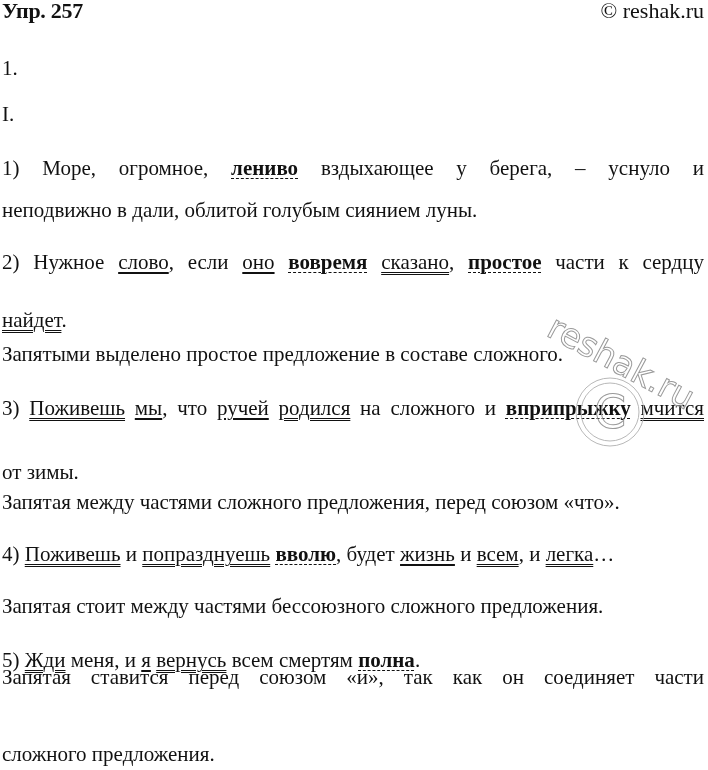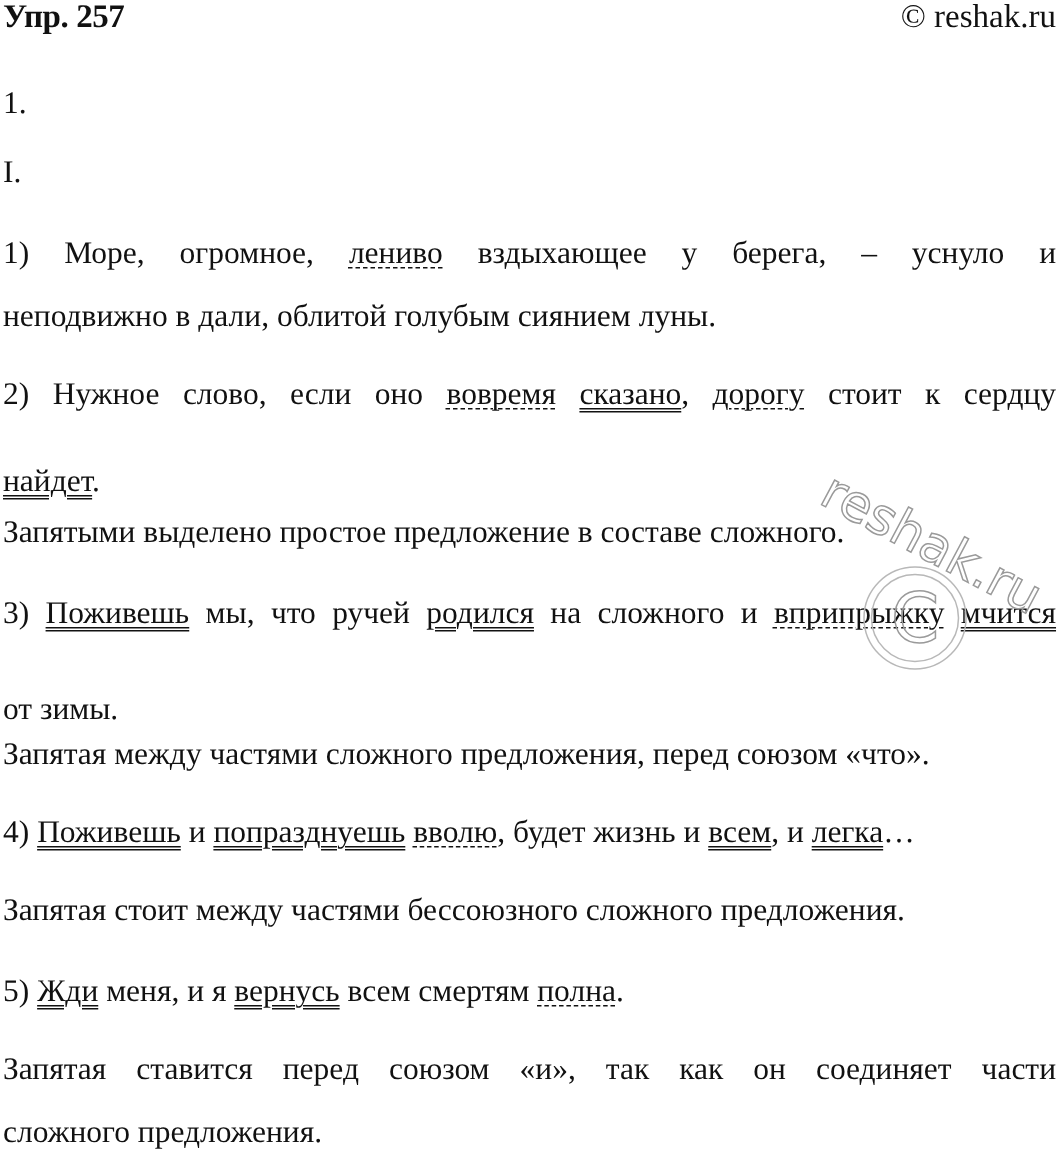--- a/index.html
+++ b/index.html
@@ -6,64 +6,64 @@
   body {
     width: 708px; height: 770px; position: relative; overflow: hidden;
     font-family: "Liberation Serif", "DejaVu Serif", serif;
     color: #111111;
   }
   .header { position: absolute; top: 0; left: 0; right: 0; height: 30px; }
   .title { position: absolute; left: 2px; top: -2px; font-weight: bold; font-size: 22px; letter-spacing: -0.3px; }
   .copyright { position: absolute; right: 4px; top: -2px; font-size: 22px; }
   .line { position: absolute; left: 2px; font-size: 21px; white-space: nowrap; }
   .justify { text-align: justify; text-align-last: justify; width: 702px; white-space: normal; }
-  .subj { text-decoration-thickness: 1.5px; text-underline-offset: 3px; }
+  .subj { text-decoration: underline; text-decoration-thickness: 1.5px; text-underline-offset: 3px; }
   .pred { text-decoration: underline double; text-decoration-thickness: 1px; text-underline-offset: 3px; }
-  .adv { text-decoration: underline dashed; text-decoration-thickness: 1px; text-underline-offset: 3px; }
+  .adv { text-decoration: underline dashed; text-decoration-thickness: 1px; text-underline-offset: 3px; font-weight: bold; }
   .watermark { position: absolute; left: 540px; top: 300px; width: 170px; height: 170px; pointer-events: none; }
 </style>
 </head>
 <body>
 
 <div class="header">
   <span class="title">Упр. 257</span>
   <span class="copyright">© reshak.ru</span>
 </div>
 
 <div class="line" style="top:56px">1.</div>
 <div class="line" style="top:102px">I.</div>
 
 <div class="line justify" style="top:156px">
   <span>1)</span><span><span> Море, огромное, </span><span class="adv">лениво</span><span> вздыхающее у берега, – уснуло и</span></span>
 </div>
 <div class="line" style="top:198px">неподвижно в дали, облитой голубым сиянием луны.</div>
 
 <div class="line justify" style="top:250px">
-  <span>2)</span><span><span> Нужное </span><span class="subj">слово</span><span>, если </span><span class="subj">оно</span><span> </span><span class="adv">вовремя</span><span> </span><span class="pred">сказано</span><span>, </span><span class="adv">дорогу</span><span> стоит к сердцу</span></span>
+  <span>2)</span><span><span> Нужное </span><span class="subj">слово</span><span>, если </span><span class="subj">оно</span><span> </span><span class="adv">вовремя</span><span> </span><span class="pred">сказано</span><span>, </span><span class="adv">простое</span><span> части к сердцу</span></span>
 </div>
 <div class="line" style="top:308px">
   <span><span class="pred">найдет</span><span>.</span></span>
 </div>
 <div class="line" style="top:342px">Запятыми выделено простое предложение в составе сложного.</div>
 
 <div class="line justify" style="top:396px">
   <span>3)</span><span><span> </span><span class="pred">Поживешь</span><span> </span><span class="subj">мы</span><span>, что </span><span class="subj">ручей</span><span> </span><span class="pred">родился</span><span> на сложного и </span><span class="adv">вприпрыжку</span><span> </span><span class="pred">мчится</span></span>
 </div>
 <div class="line" style="top:460px">от зимы.</div>
 <div class="line" style="top:490px">Запятая между частями сложного предложения, перед союзом «что».</div>
 
 <div class="line" style="top:542px">
   <span>4)</span><span><span> </span><span class="pred">Поживешь</span><span> и </span><span class="pred">попразднуешь</span><span> </span><span class="adv">вволю</span><span>, будет </span><span class="subj">жизнь</span><span> и </span><span class="pred">всем</span><span>, и </span><span class="pred">легка</span><span>…</span></span>
 </div>
 <div class="line" style="top:594px">Запятая стоит между частями бессоюзного сложного предложения.</div>
 
 <div class="line" style="top:648px">
   <span>5)</span><span><span> </span><span class="pred">Жди</span><span> меня, и </span><span class="subj">я</span><span> </span><span class="pred">вернусь</span><span> всем смертям </span><span class="adv">полна</span><span>.</span></span>
 </div>
-<div class="line justify" style="top:700px">Запятая ставится перед союзом «и», так как он соединяет части</div>
+<div class="line justify" style="top:665px">Запятая ставится перед союзом «и», так как он соединяет части</div>
 <div class="line" style="top:742px">сложного предложения.</div>
 
 <svg class="watermark" viewBox="0 0 170 170">
   <circle cx="70" cy="112" r="34" fill="none" stroke="#b8b8b8" stroke-width="1"></circle>
   <circle cx="70" cy="112" r="29" fill="none" stroke="#b8b8b8" stroke-width="1"></circle>
   <text x="70" y="128" text-anchor="middle" font-size="46" fill="none" stroke="#9a9a9a" stroke-width="1" font-family="DejaVu Sans, sans-serif">C</text>
   <text x="0" y="0" font-size="34" fill="none" stroke="#9a9a9a" stroke-width="1" font-family="DejaVu Sans, sans-serif" transform="translate(5,35) rotate(28)">reshak.ru</text>
 </svg>
 
 </body></html>

